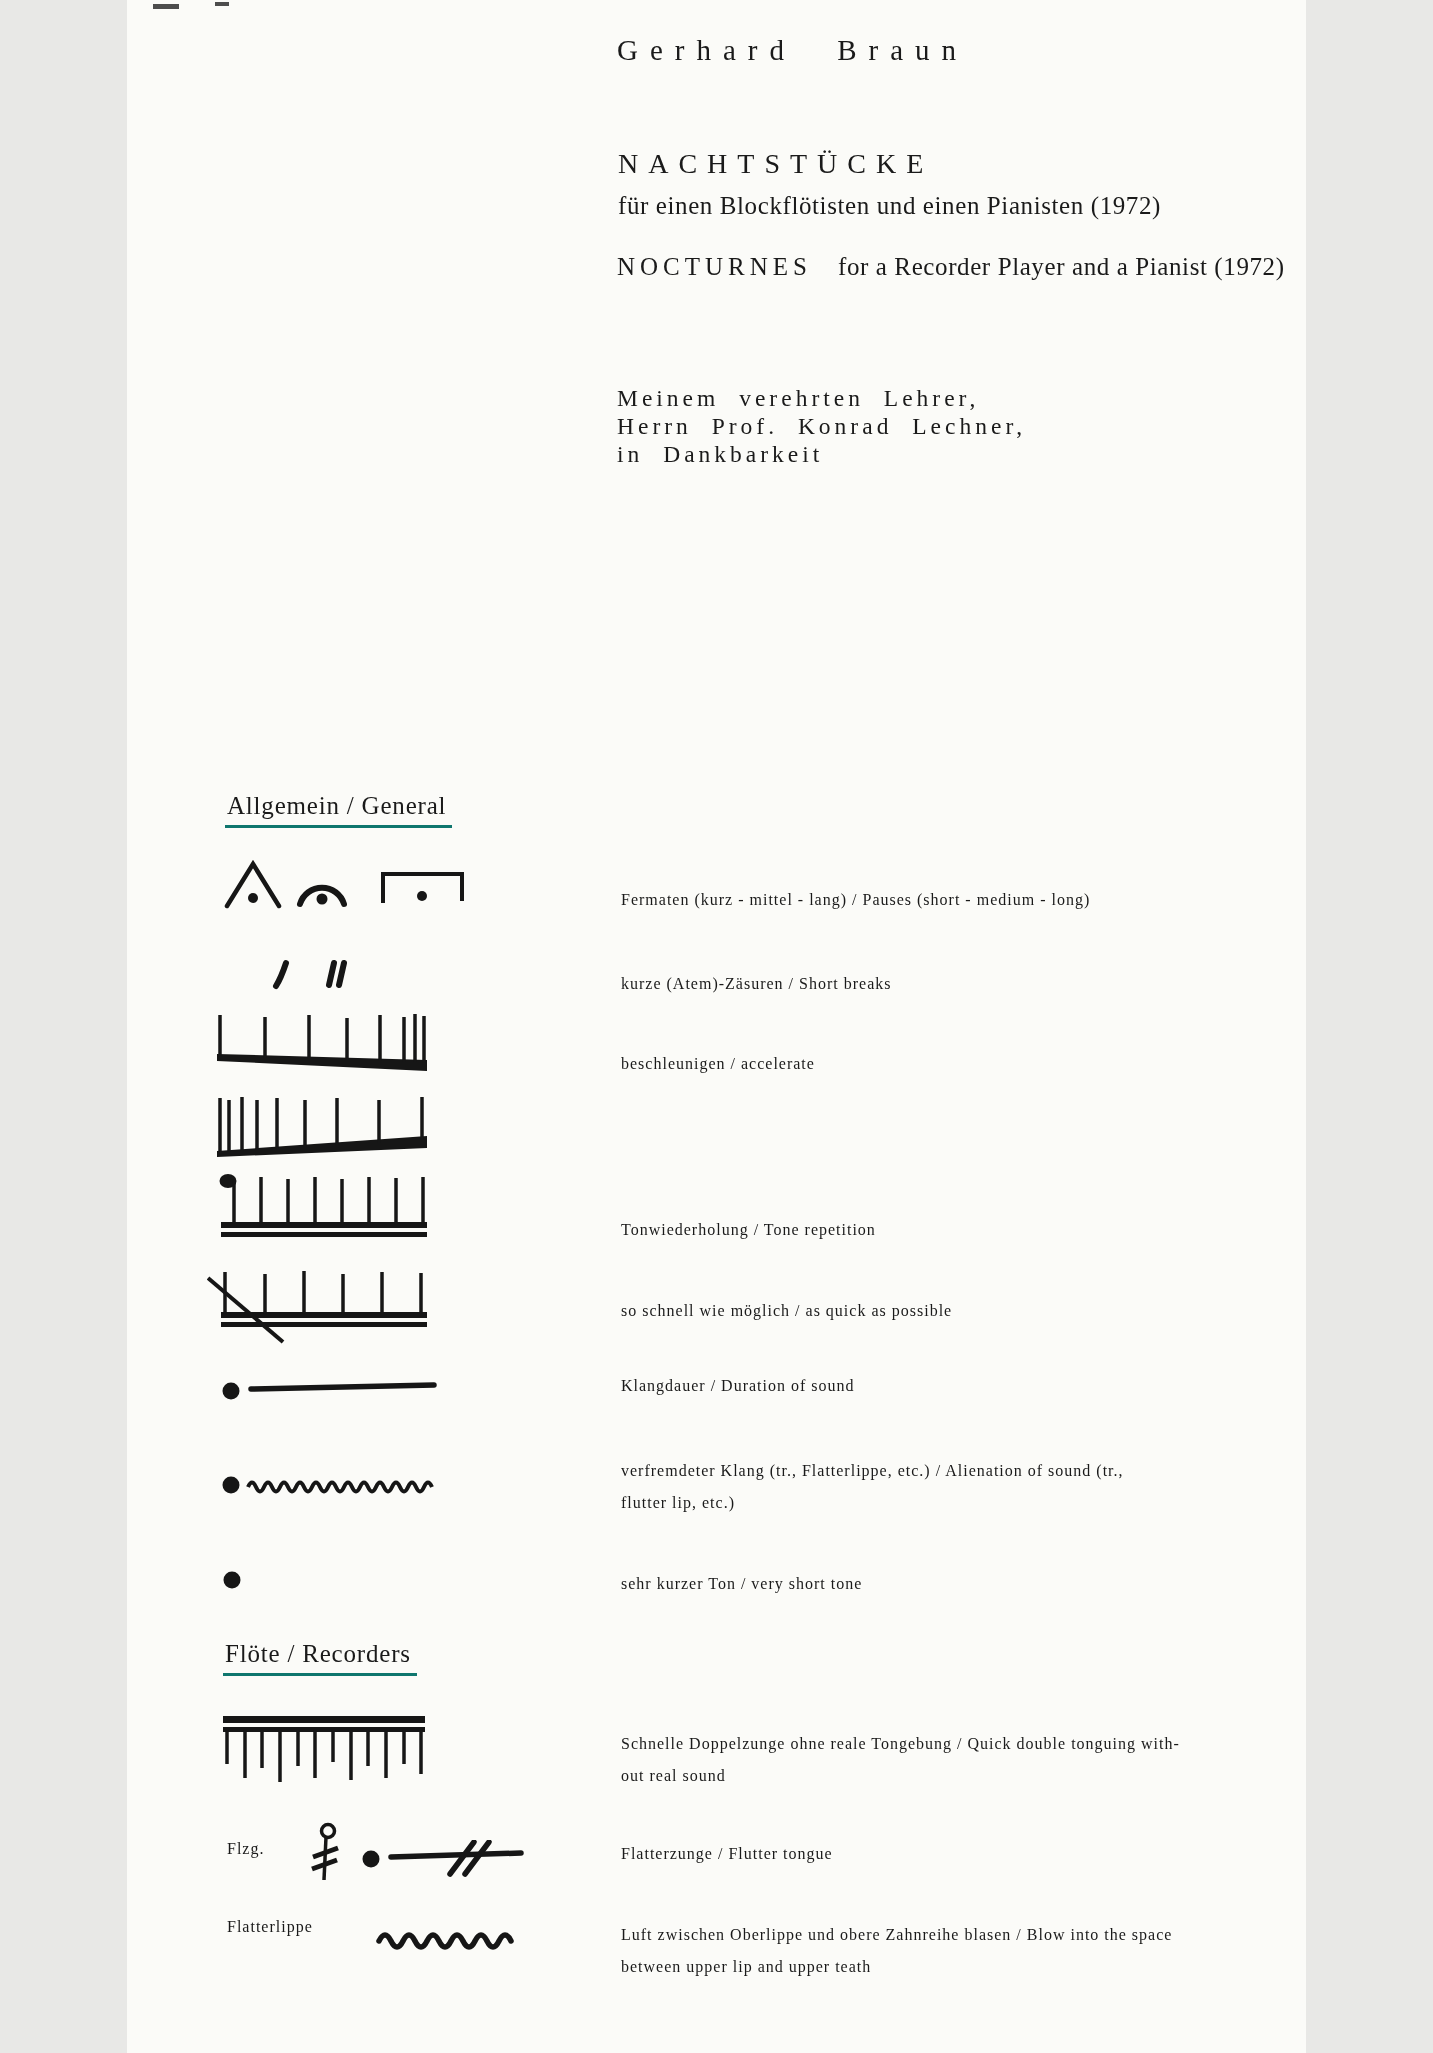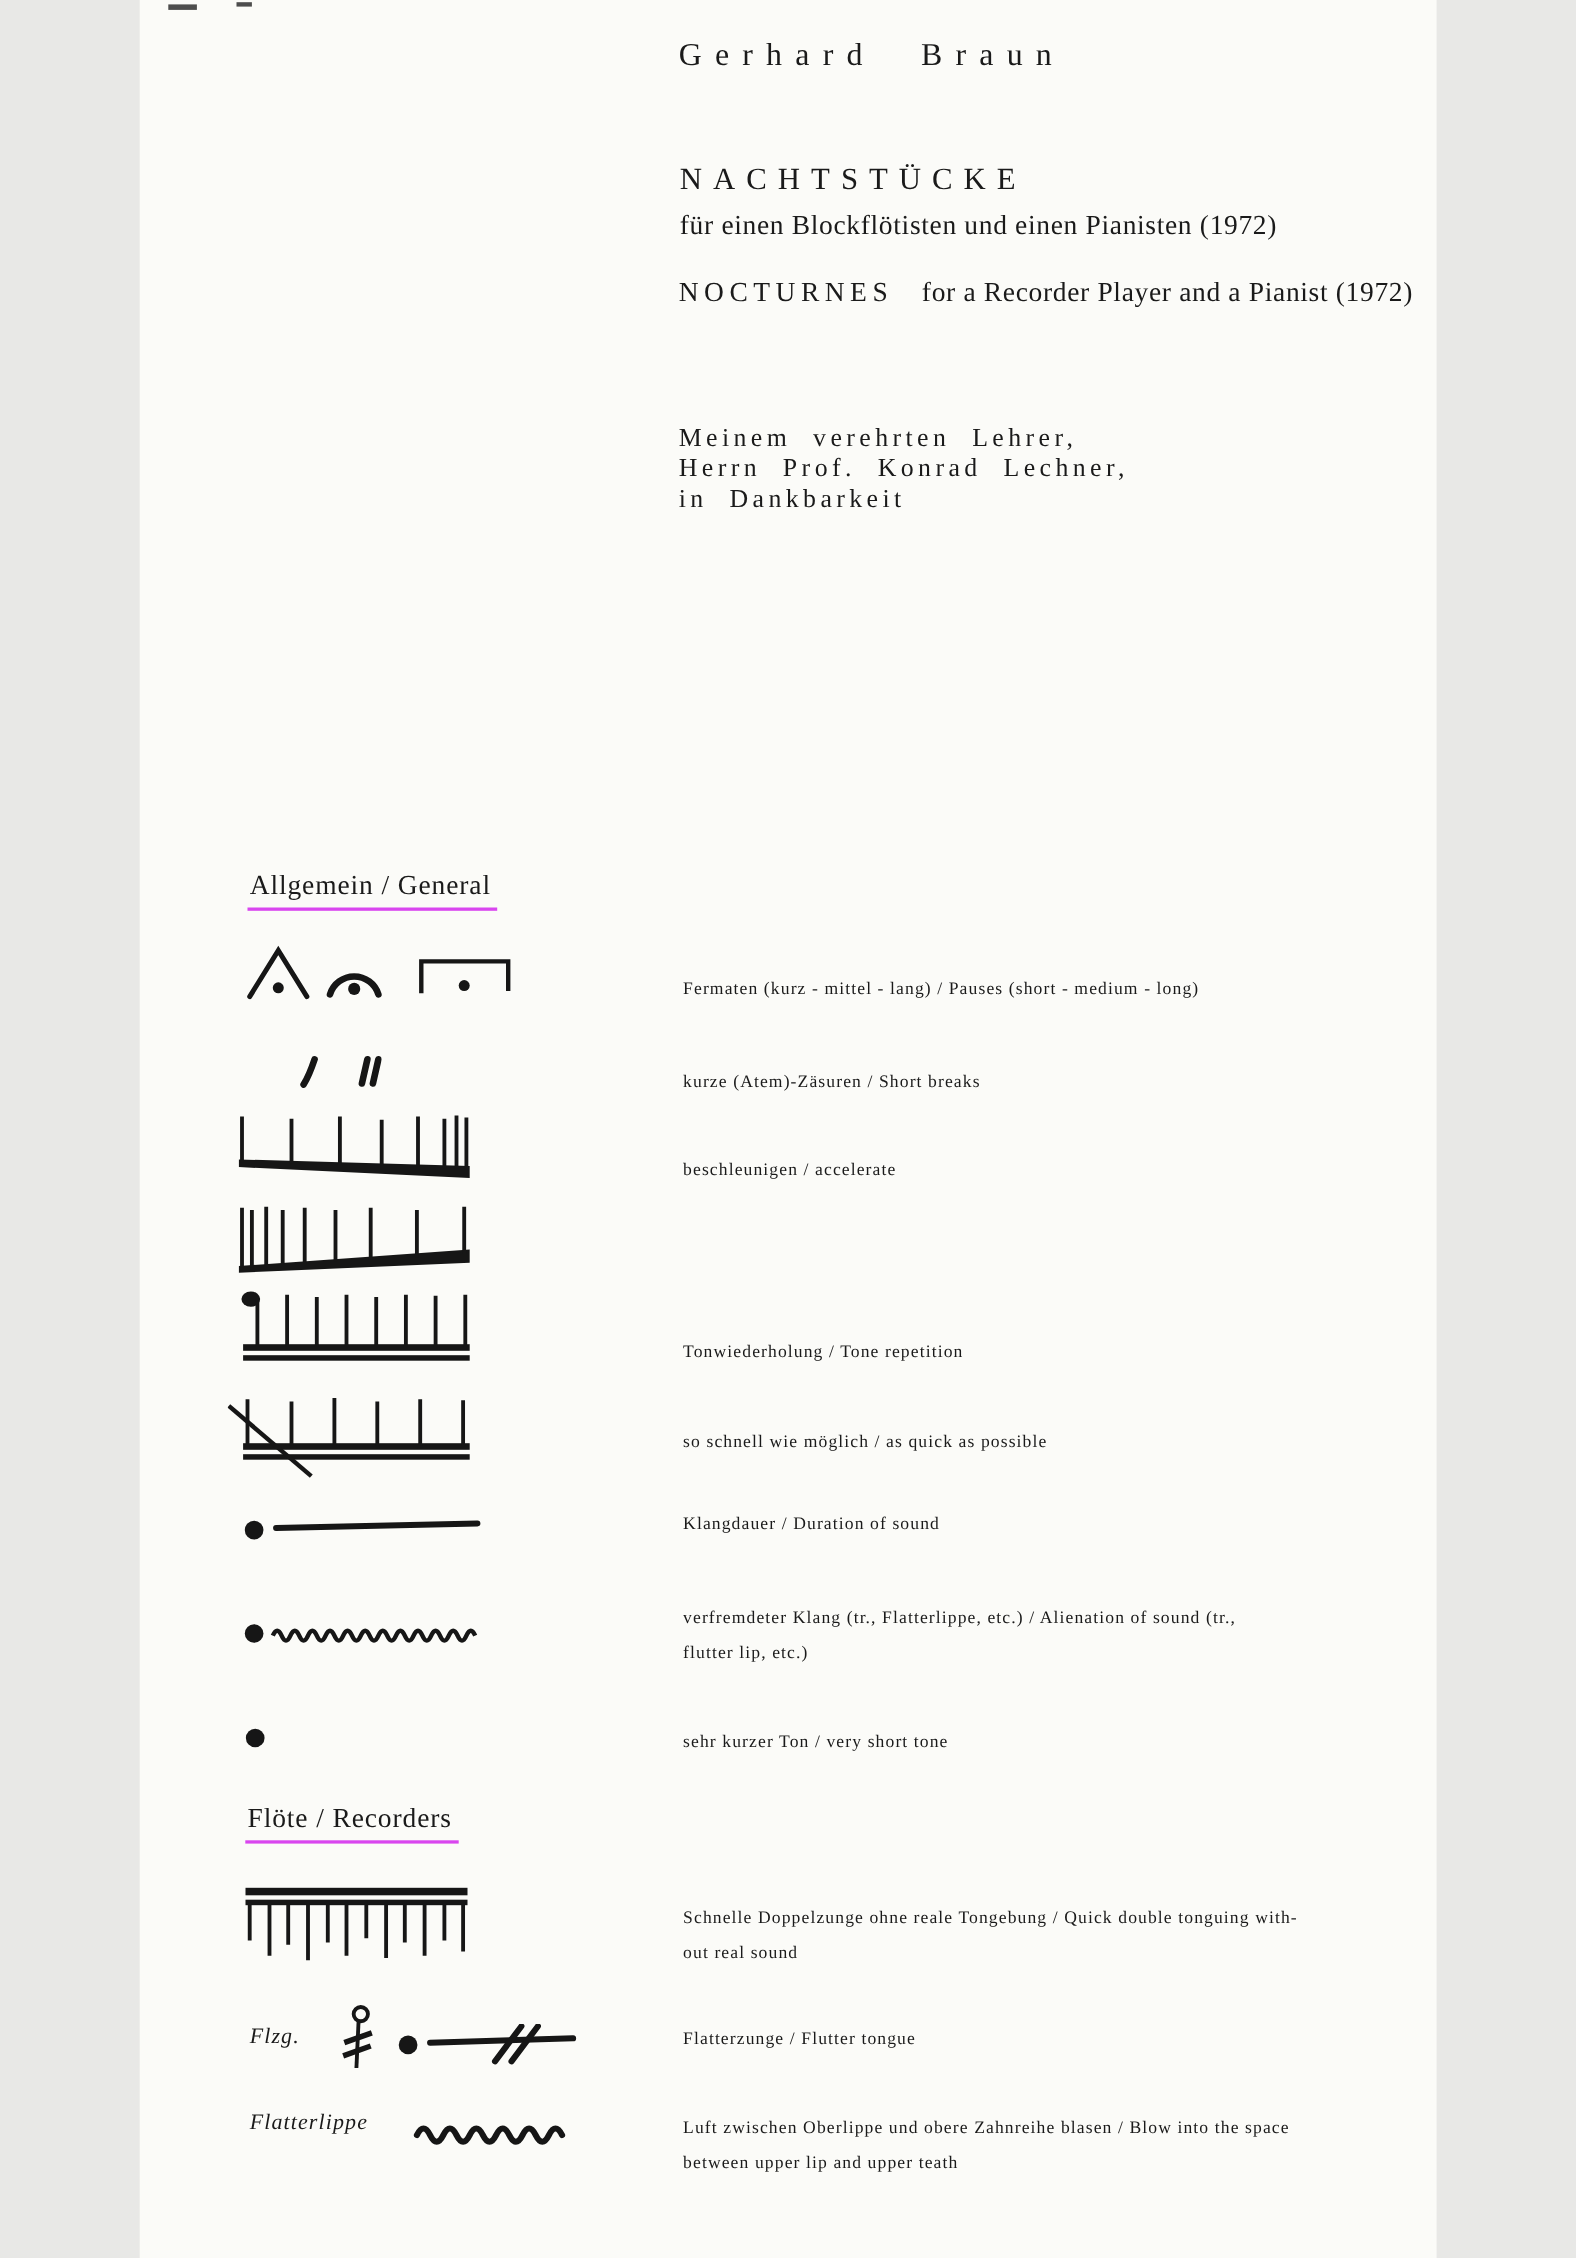--- a/index.html
+++ b/index.html
@@ -40,33 +40,33 @@
     letter-spacing:4px;word-spacing:10px;
     white-space:pre-line;
   }
   .section-heading{
     left:494px;top:712px;
     font-size:25px;letter-spacing:0.8px;
     white-space:nowrap;
   }
   .group-heading{
     font-size:25px;letter-spacing:0.8px;
-    border-bottom:3px solid #d946ef;
+    border-bottom:3px solid #0f766e;
     padding:0 6px 5px 2px;
     white-space:nowrap;
   }
   .gh-general{left:98px;top:792px;}
   .gh-recorders{left:96px;top:1640px;}
   .row-text{
     left:494px;width:930px;
     font-size:16px;line-height:32px;letter-spacing:1px;
     white-space:pre-line;
   }
   .sym-label{
-    font-size:20px;letter-spacing:1px;white-space:nowrap;font-style:italic;
+    font-size:16px;letter-spacing:1px;white-space:nowrap;
   }
   .sym svg{display:block;}
   .ink-stroke{stroke:#161616;fill:none;}
   .ink-fill{fill:#161616;stroke:none;}
   .speck{position:absolute;background:#222;opacity:.8;}
 </style>
 </head>
 <body>
 
 <div class="page">

